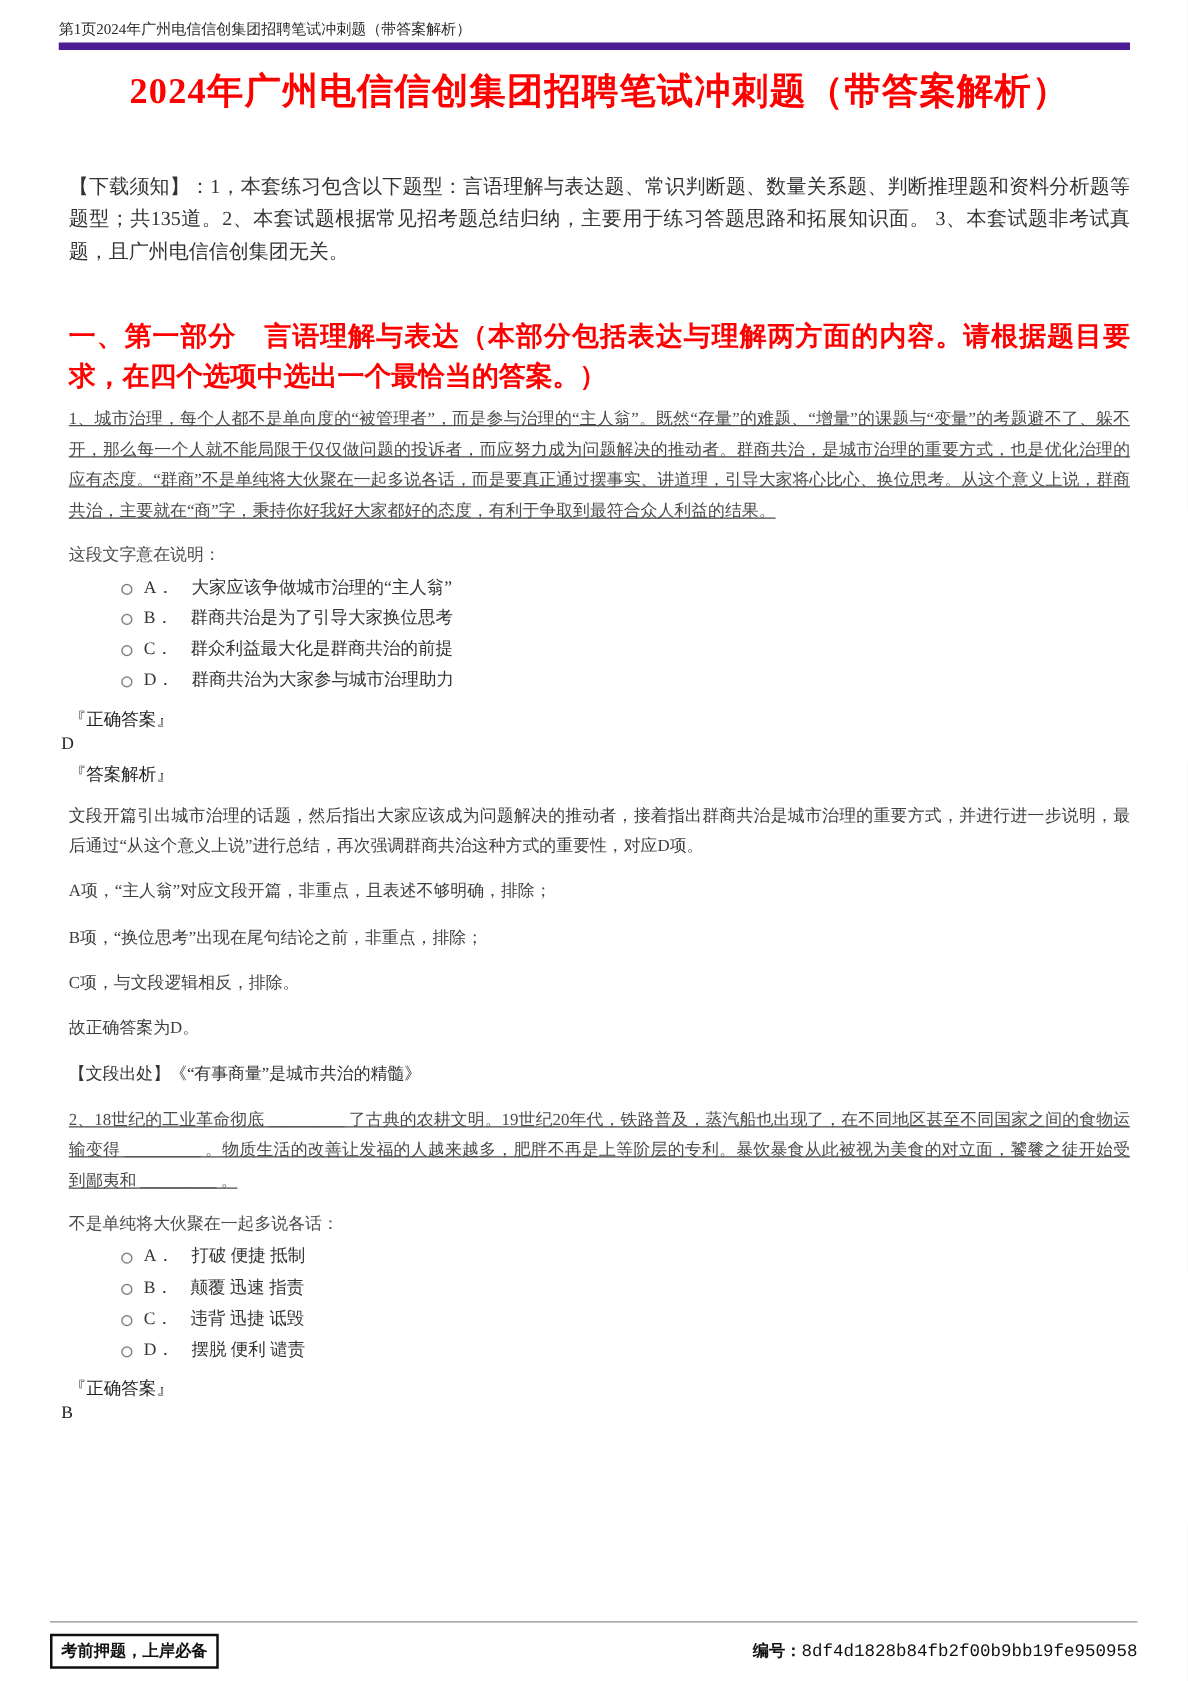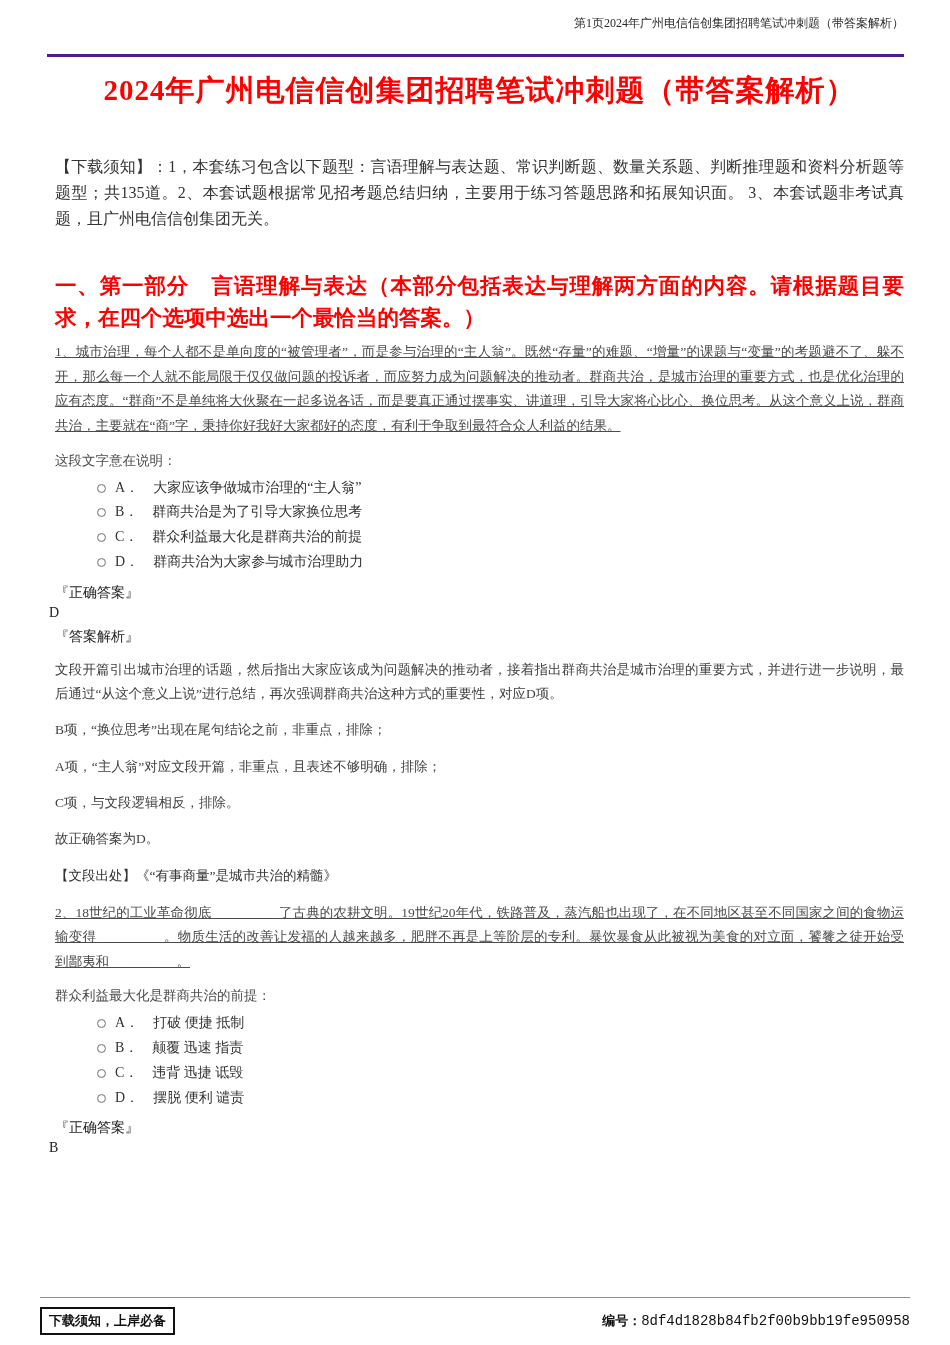--- a/index.html
+++ b/index.html
@@ -7,23 +7,23 @@
   body {
     width:950px; height:1345px; margin:0 auto; background:#ffffff;
     position:relative; overflow:hidden;
     font-family:"Liberation Serif","DejaVu Serif",serif;
     color:#333;
   }
   .page { padding:0 46px 0 55px; }
 
   
   .page-header {
-    display:flex; justify-content:flex-end; align-items:flex-end;
-    margin-left:-8px; padding:15px 0 22px;
-    border-bottom:3px solid #4c1d95;
+    display:flex; justify-content:flex-start; align-items:flex-end;
+    margin-left:-8px; padding:15px 0 2px;
+    border-bottom:6px solid #4c1d95;
     font-size:12px; color:#2b2b2b;
   }
 
   
   .doc-title {
     margin-top:15px; text-align:center;
     color:#ff0000; font-size:29px; font-weight:bold; letter-spacing:1px;
     line-height:1.3;
   }
 
@@ -125,31 +125,31 @@
         <span class="opt-label">D．</span>
         <span class="opt-text">群商共治为大家参与城市治理助力</span>
       </div>
     </div>
 
     <p class="answer-label">『正确答案』</p>
     <p class="answer-value">D</p>
     <p class="analysis-label">『答案解析』</p>
 
     <p class="analysis-p">文段开篇引出城市治理的话题，然后指出大家应该成为问题解决的推动者，接着指出群商共治是城市治理的重要方式，并进行进一步说明，最后通过“从这个意义上说”进行总结，再次强调群商共治这种方式的重要性，对应D项。</p>
+    <p class="analysis-p">A项，“主人翁”对应文段开篇，非重点，且表述不够明确，排除；</p>
     <p class="analysis-p">B项，“换位思考”出现在尾句结论之前，非重点，排除；</p>
-    <p class="analysis-p">A项，“主人翁”对应文段开篇，非重点，且表述不够明确，排除；</p>
     <p class="analysis-p">C项，与文段逻辑相反，排除。</p>
     <p class="analysis-p">故正确答案为D。</p>
 
     <p class="source">【文段出处】《“有事商量”是城市共治的精髓》</p>
   </section>
 
   <section class="question q2">
     <p class="stem">2、18世纪的工业革命彻底 _________ 了古典的农耕文明。19世纪20年代，铁路普及，蒸汽船也出现了，在不同地区甚至不同国家之间的食物运输变得 _________ 。物质生活的改善让发福的人越来越多，肥胖不再是上等阶层的专利。暴饮暴食从此被视为美食的对立面，饕餮之徒开始受到鄙夷和 _________ 。</p>
-    <p class="prompt">群众利益最大化是群商共治的前提：</p>
+    <p class="prompt">不是单纯将大伙聚在一起多说各话：</p>
 
     <div class="options">
       <div class="option">
         <span class="radio"></span>
         <span class="opt-label">A．</span>
         <span class="opt-text">打破 便捷 抵制</span>
       </div>
       <div class="option">
         <span class="radio"></span>
         <span class="opt-label">B．</span>
@@ -167,17 +167,17 @@
       </div>
     </div>
 
     <p class="answer-label">『正确答案』</p>
     <p class="answer-value">B</p>
   </section>
 
 </div>
 
 <footer class="page-footer">
-  <span class="slogan-box">下载须知，上岸必备</span>
+  <span class="slogan-box">考前押题，上岸必备</span>
   <span class="serial">
     <span class="serial-label">编号：</span><span class="serial-value">8df4d1828b84fb2f00b9bb19fe950958</span>
   </span>
 </footer>
 
 </body></html>

